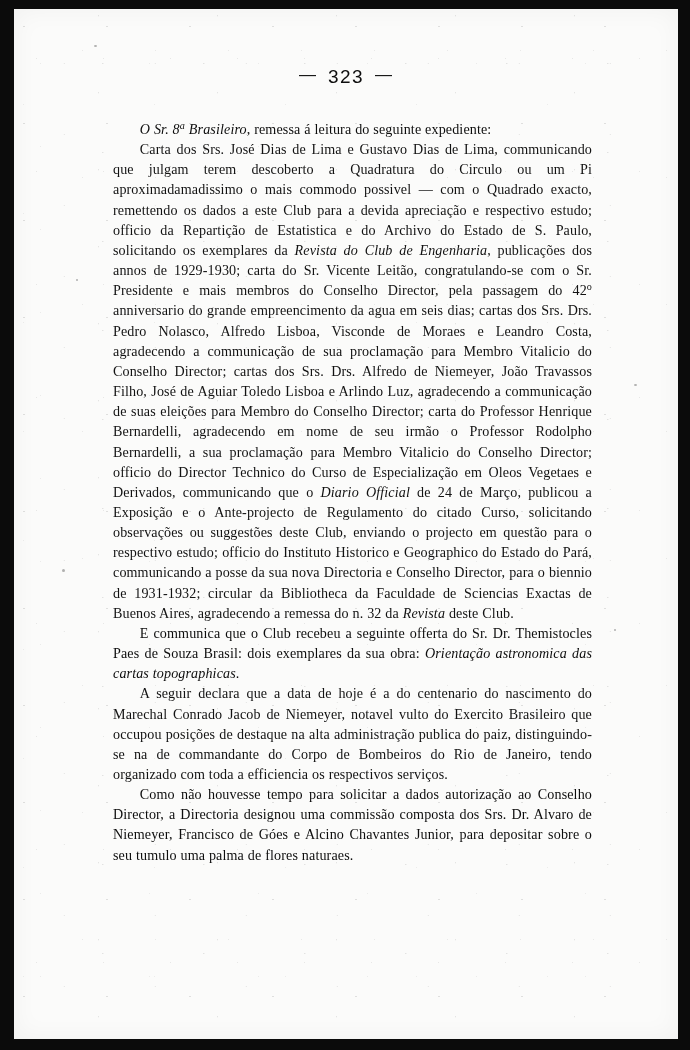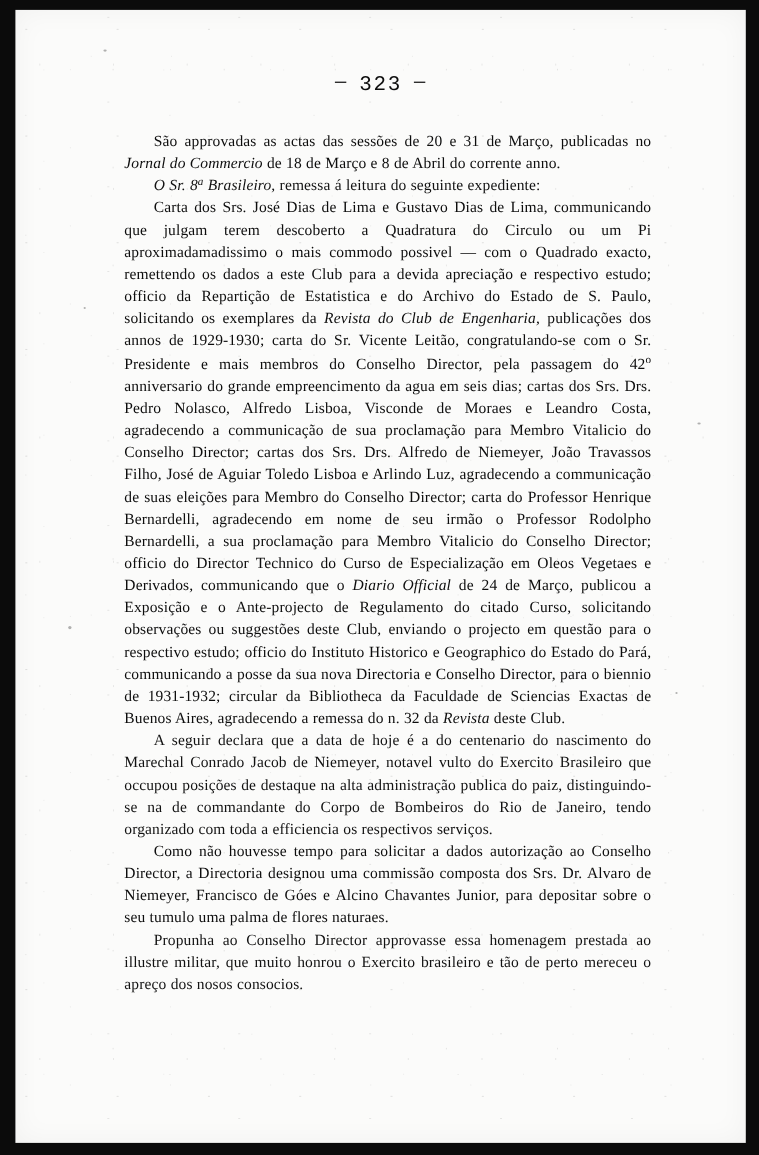--- a/index.html
+++ b/index.html
@@ -57,21 +57,21 @@
   }
 
   
   .folio {
     text-align: center;
     margin: 0;
     padding-top: 57px;
     font-size: 19px;
     letter-spacing: 1px;
     color: #0e0e0e;
-    font-family: Liberation Mono, monospace;
+    font-family: Liberation Sans, sans-serif;
   }
   .folio .dash {
     display: inline-block;
     padding: 0 11px;
     position: relative;
     top: -3px;
     font-size: 17px;
   }
   .folio .num {
     font-weight: 400;
@@ -131,22 +131,21 @@
     <div class="speck" style="left:48px;  top:560px; width:3px; height:3px;"></div>
     <div class="speck" style="left:620px; top:375px; width:3px; height:2px;"></div>
     <div class="speck" style="left:600px; top:620px; width:2px; height:2px;"></div>
     <div class="speck" style="left:190px; top:140px; width:2px; height:2px;"></div>
 
     <div class="folio">
       <span class="dash">—</span><span class="num">323</span><span class="dash">—</span>
     </div>
 
     <div class="textblock">
-        <p class="para"><span>São approvadas as actas das sessões de 20 e 31 de Março, publicadas no </span><i>Jornal do Commercio</i><span> de 18 de Março e 8 de Abril do corrente anno.</span></p>
         <p class="para tight"><i>O Sr. 8</i><sup class="ord ital">a</sup><i> Brasileiro</i><span>, remessa á leitura do seguinte expediente:</span></p>
         <p class="para tight"><span>Carta dos Srs. José Dias de Lima e Gustavo Dias de Lima, communicando que julgam terem descoberto a Quadratura do Circulo ou um Pi aproximadamadissimo o mais commodo possivel — com o Quadrado exacto, remettendo os dados a este Club para a devida apreciação e respectivo estudo; officio da Repartição de Estatistica e do Archivo do Estado de S. Paulo, solicitando os exemplares da </span><i>Revista do Club de Engenharia</i><span>, publicações dos annos de 1929-1930; carta do Sr. Vicente Leitão, congratulando-se com o Sr. Presidente e mais membros do Conselho Director, pela passagem do 42</span><sup class="ord">o</sup><span> anniversario do grande empreencimento da agua em seis dias; cartas dos Srs. Drs. Pedro Nolasco, Alfredo Lisboa, Visconde de Moraes e Leandro Costa, agradecendo a communicação de sua proclamação para Membro Vitalicio do Conselho Director; cartas dos Srs. Drs. Alfredo de Niemeyer, João Travassos Filho, José de Aguiar Toledo Lisboa e Arlindo Luz, agradecendo a communicação de suas eleições para Membro do Conselho Director; carta do Professor Henrique Bernardelli, agradecendo em nome de seu irmão o Professor Rodolpho Bernardelli, a sua proclamação para Membro Vitalicio do Conselho Director; officio do Director Technico do Curso de Especialização em Oleos Vegetaes e Derivados, communicando que o </span><i>Diario Official</i><span> de 24 de Março, publicou a Exposição e o Ante-projecto de Regulamento do citado Curso, solicitando observações ou suggestões deste Club, enviando o projecto em questão para o respectivo estudo; officio do Instituto Historico e Geographico do Estado do Pará, communicando a posse da sua nova Directoria e Conselho Director, para o biennio de 1931-1932; circular da Bibliotheca da Faculdade de Sciencias Exactas de Buenos Aires, agradecendo a remessa do n. 32 da </span><i>Revista</i><span> deste Club.</span></p>
+        <p class="para tight"><span>E communica que o Club recebeu a seguinte offerta do Sr. Dr. Themistocles Paes de Souza Brasil: dois exemplares da sua obra: </span><i>Orientação astronomica das cartas topographicas</i><span>.</span></p>
         <p class="para tight"><span>A seguir declara que a data de hoje é a do centenario do nascimento do Marechal Conrado Jacob de Niemeyer, notavel vulto do Exercito Brasileiro que occupou posições de destaque na alta administração publica do paiz, distinguindo-se na de commandante do Corpo de Bombeiros do Rio de Janeiro, tendo organizado com toda a efficiencia os respectivos serviços.</span></p>
         <p class="para tight"><span>Como não houvesse tempo para solicitar a dados autorização ao Conselho Director, a Directoria designou uma commissão composta dos Srs. Dr. Alvaro de Niemeyer, Francisco de Góes e Alcino Chavantes Junior, para depositar sobre o seu tumulo uma palma de flores naturaes.</span></p>
-        <p class="para tight"><span>Propunha ao Conselho Director approvasse essa homenagem prestada ao illustre militar, que muito honrou o Exercito brasileiro e tão de perto mereceu o apreço dos nosos consocios.</span></p>
       </div>
 
   </div>
 </div>
 
 </body></html>

